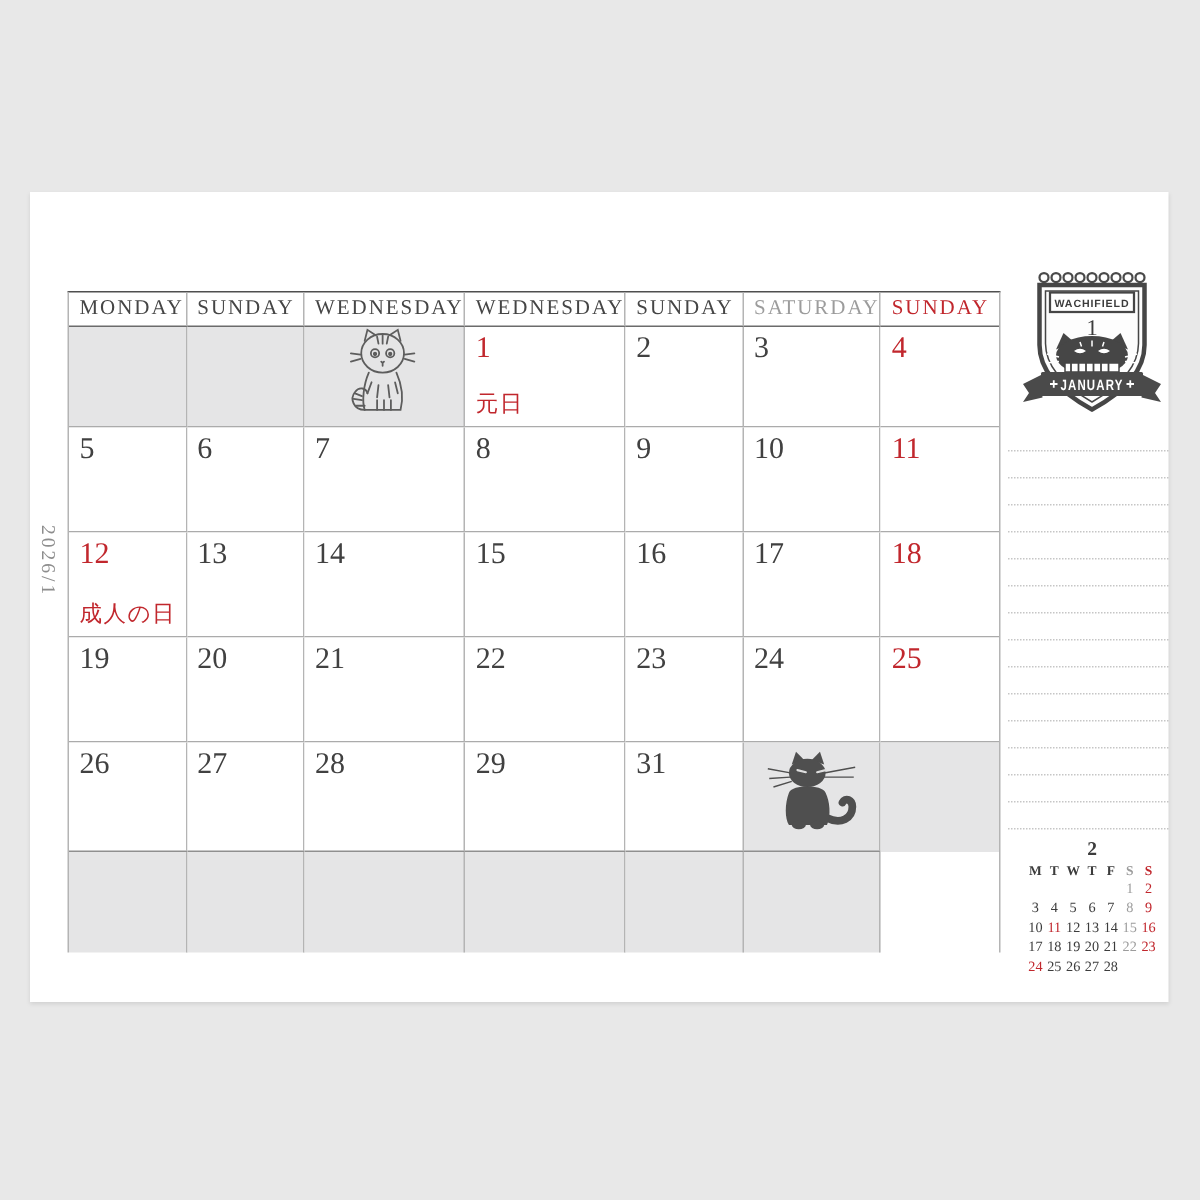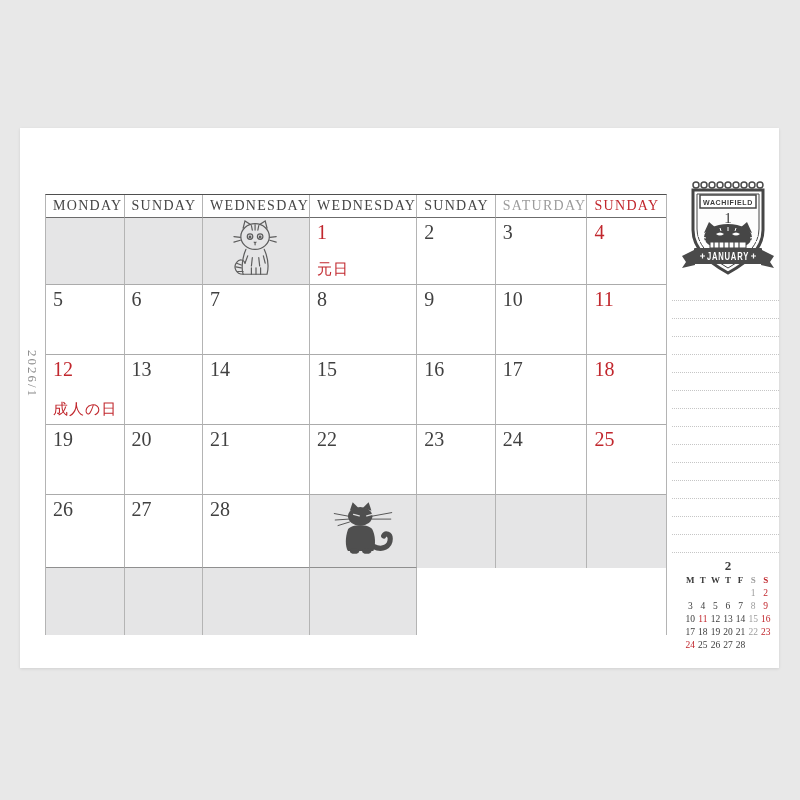--- a/index.html
+++ b/index.html
@@ -191,20 +191,26 @@
         <span class="day red">25</span>
       </div>
       <div class="dc r4">
         <span class="day">26</span>
       </div>
       <div class="dc r4">
         <span class="day">27</span>
       </div>
       <div class="dc r4">
         <span class="day">28</span>
+      </div>
+      <div class="dc r4">
+        <span class="day">29</span>
+      </div>
+      <div class="dc r4">
+        <span class="day">31</span>
       </div>
       <div class="dc r4 gray">
   <div class="catwrap black">
     <svg width="62" height="55" viewBox="0 0 66 58">
       <polygon points="19,10 22,1 28,7" fill="#4f4f4f"></polygon>
       <polygon points="33,7 39,1 42,10" fill="#4f4f4f"></polygon>
       <path d="M44,48 C54,53 62,48 62,40 C62,35 57,33 55,37" stroke="#4f4f4f" stroke-width="5.5" fill="none" stroke-linecap="round"></path>
       <ellipse cx="30" cy="16" rx="13" ry="10" fill="#4f4f4f"></ellipse>
       <path d="M17,30 C14,38 14,48 17,53 L44,53 C47,46 46,36 43,30 C40,24 20,24 17,30 Z" fill="#4f4f4f"></path>
       <ellipse cx="24" cy="53" rx="5" ry="3" fill="#4f4f4f"></ellipse>

